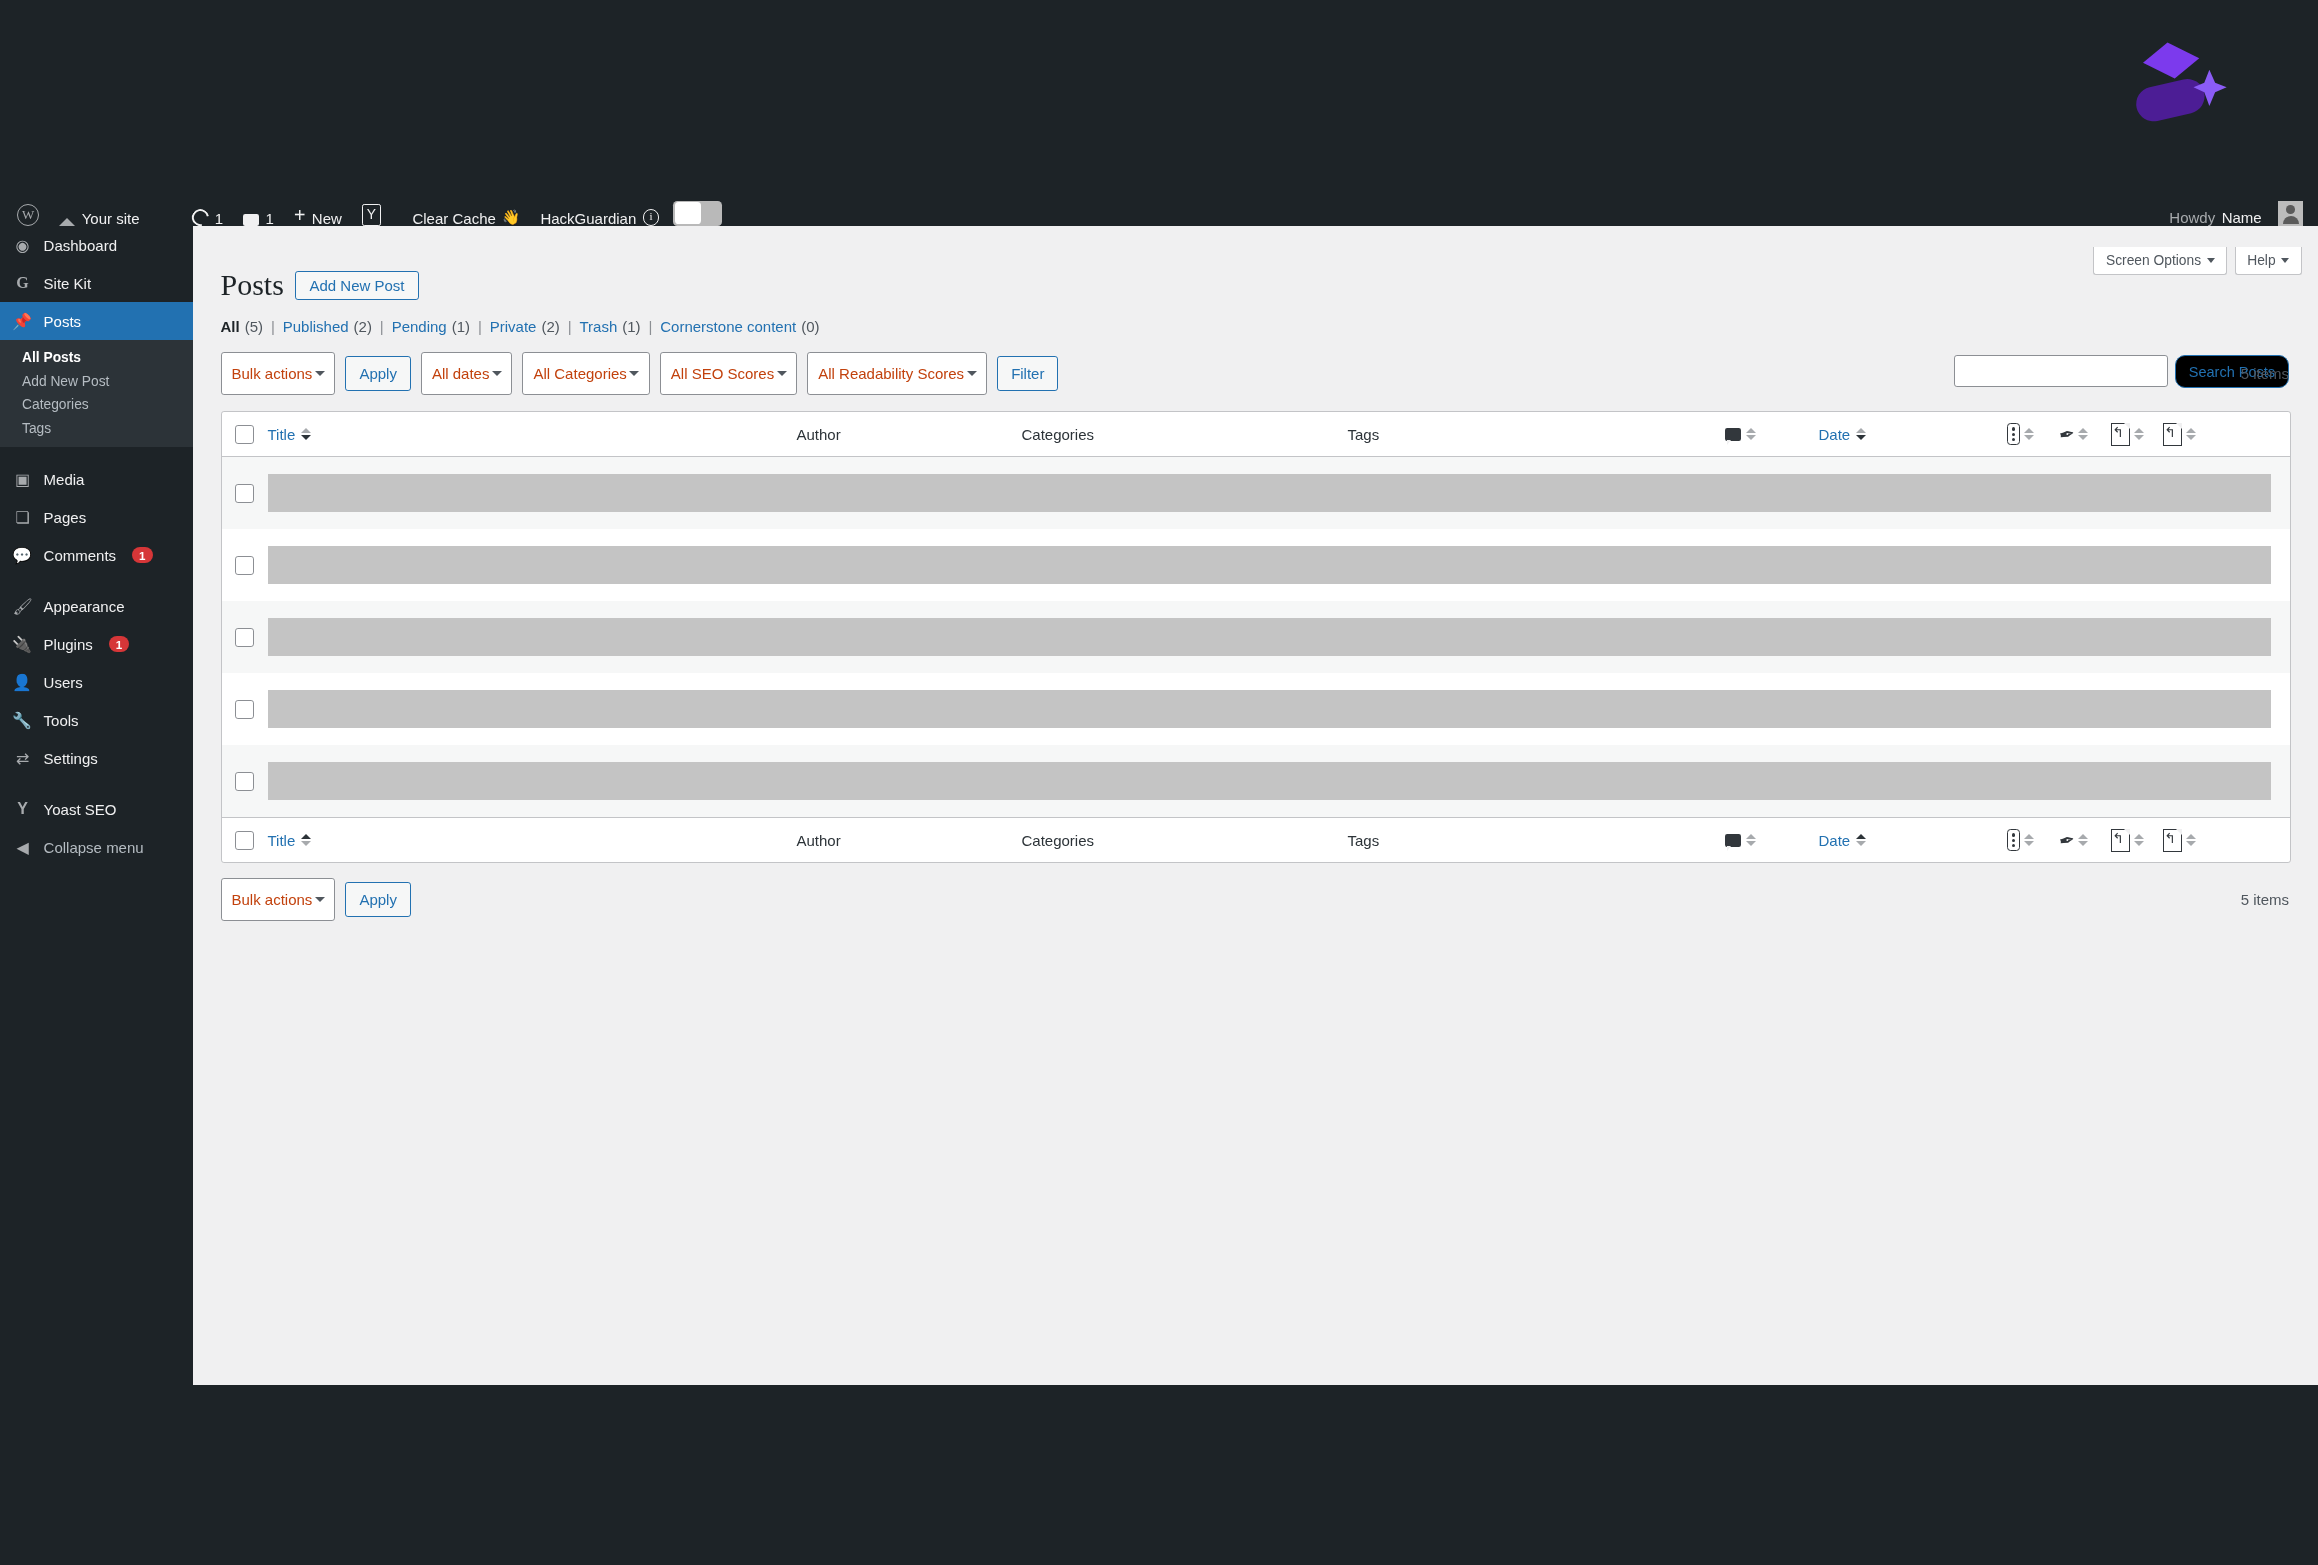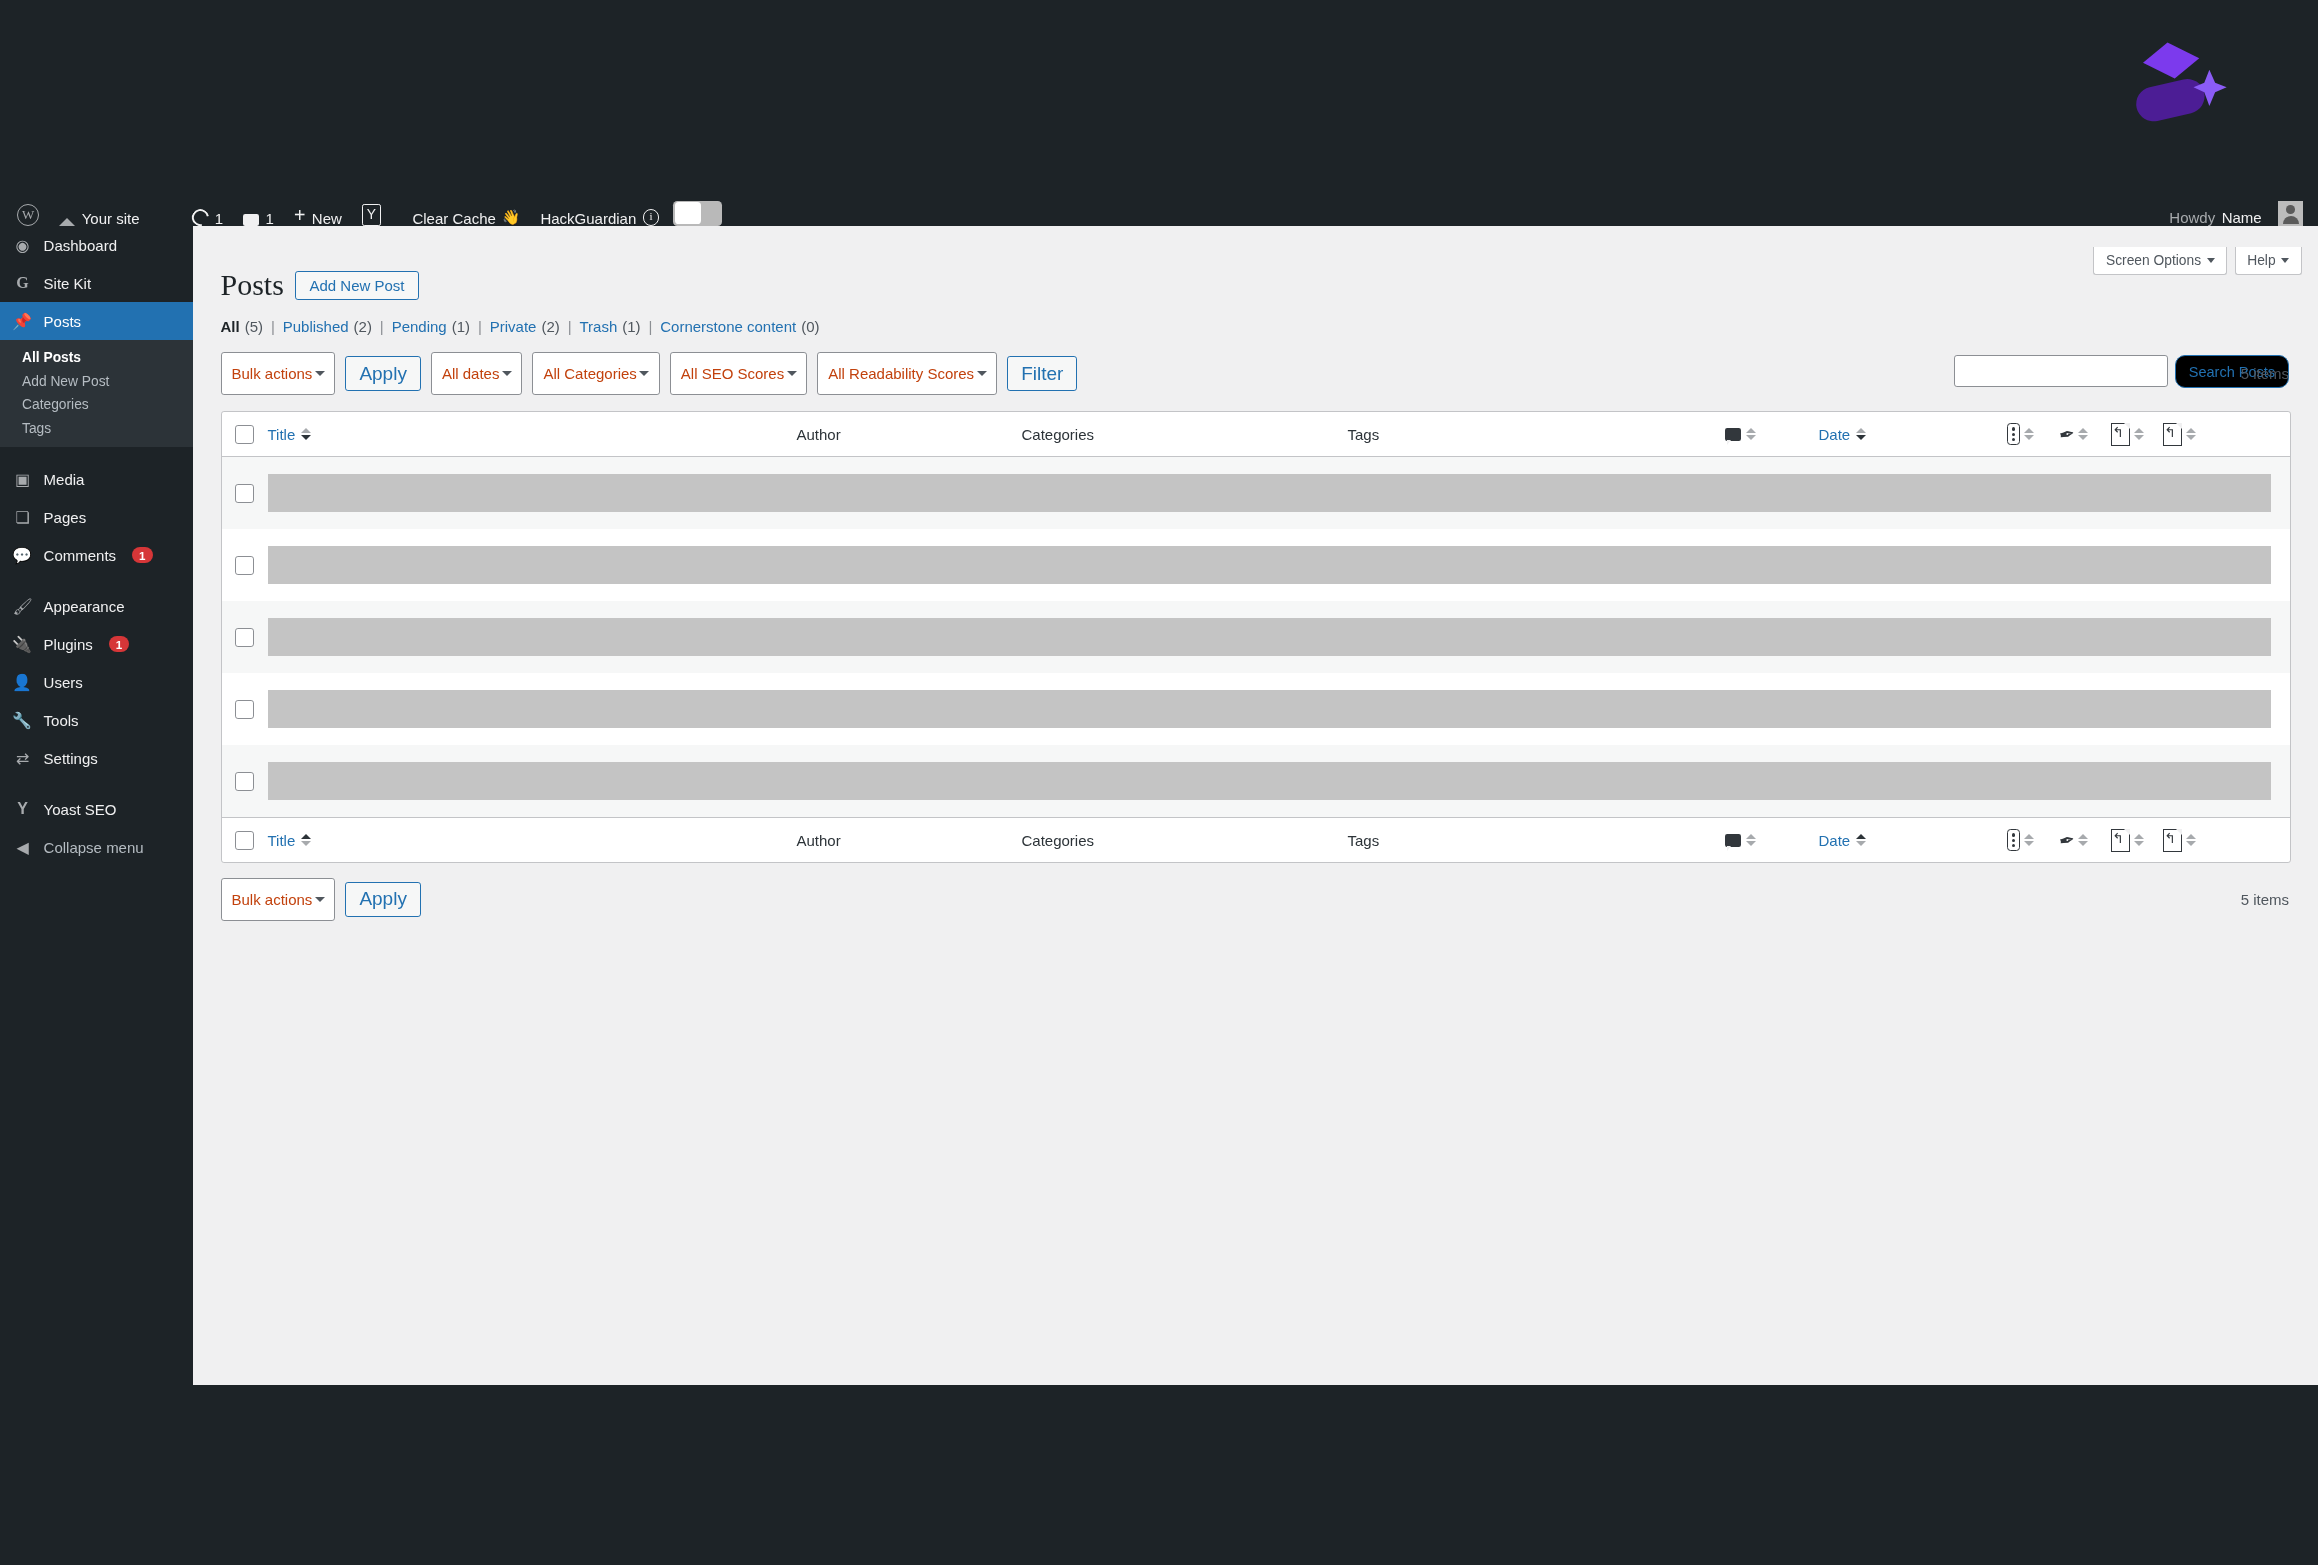--- a/index.html
+++ b/index.html
@@ -65,21 +65,21 @@
   .subsubsub a { color: #2271b1; text-decoration: none; }
   .subsubsub a.cur { color: #1d2327; font-weight: bold; }
   .subsubsub .cnt { color: #50575e; }
   .subsubsub .sep { color: #8c8f94; margin: 0 2.9px; }
   .search-wrap { position: absolute; right: 29px; top: 129px; display: flex; gap: 7.2px; }
   .search-input { width: 214px; height: 32px; border: 0.7px solid #8c8f94; border-radius: 2.9px; background: #fff; }
   .search-btn { border: 0.7px solid #2271b1; color: #2271b1; background: #000000; border-radius: 10px; padding: 0 13px; font-size: 14.5px; height: 33px; }
   .tablenav { display: flex; align-items: center; gap: 10px; padding: 17.4px 0 0 27.5px; position: relative; }
   .sel { height: 43px; border: 0.7px solid #8c8f94; border-radius: 2.9px; background: #fff; font-size: 15px; color: #c2410c; padding: 0 22px 0 10px; display: flex; align-items: center; position: relative; }
   .sel .cv { position: absolute; right: 9.4px; border-left: 5px solid transparent; border-right: 5px solid transparent; border-top: 5.8px solid #50575e; }
-  .btn-sec { height: 35px; border: 0.7px solid #2271b1; color: #2271b1; background: #f6f7f7; border-radius: 2.9px; padding: 4px 13px; font-size: 19px; display: flex; align-items: center; }
+  .btn-sec { height: 35px; border: 0.7px solid #2271b1; color: #2271b1; background: #f6f7f7; border-radius: 2.9px; padding: 4px 13px; font-size: 15px; display: flex; align-items: center; }
   .items-count { position: absolute; right: 29px; font-size: 15px; color: #50575e; }
   
   .wp-table { margin: 16px 27.5px 0 27.5px; width: 2070px; background: #fff; border: 0.7px solid #c3c4c7; border-radius: 2.9px; }
   .thead, .tfoot { display: flex; align-items: center; height: 45px; border-bottom: 0.7px solid #c3c4c7; }
   .tfoot { border-bottom: none; border-top: 0.7px solid #c3c4c7; }
   .cb-col { width: 46px; display: flex; justify-content: center; flex: none; }
   .cbx { width: 19.6px; height: 19.6px; border: 0.7px solid #8c8f94; border-radius: 2.9px; background: #fff; }
   .th { font-size: 15px; color: #2c3338; display: flex; align-items: center; gap: 5.8px; }
   .th a { color: #2271b1; text-decoration: none; }
   .sorter { display: flex; flex-direction: column; gap: 2.2px; }

